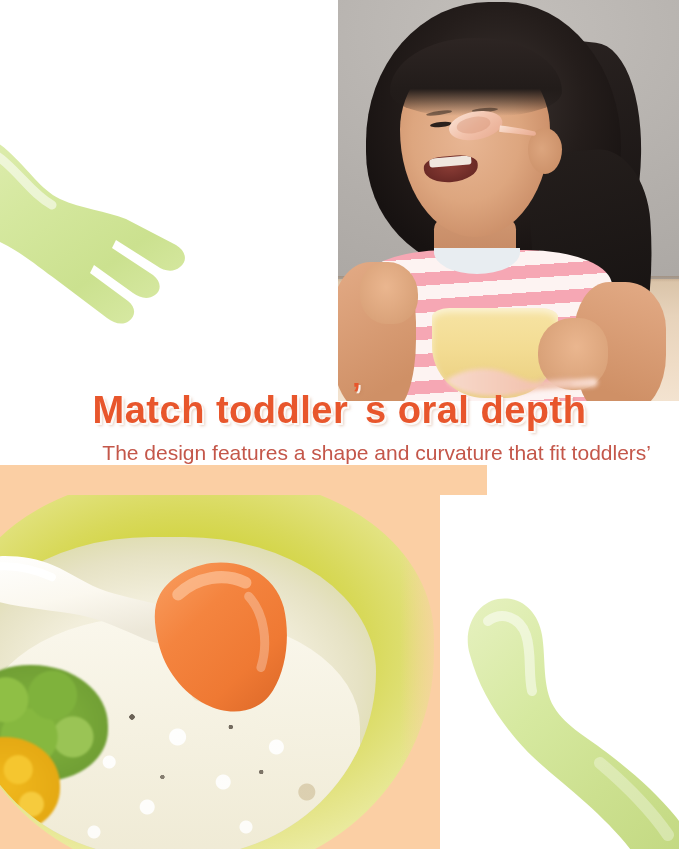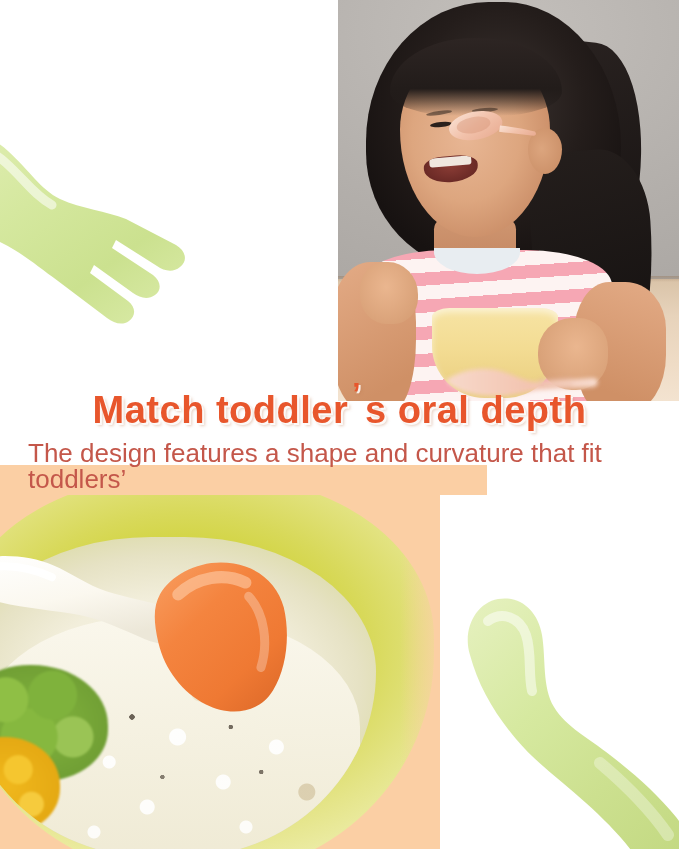--- a/index.html
+++ b/index.html
@@ -173,22 +173,22 @@
   .headline .apos {
     font-size:30px;
     vertical-align:super;
     position:relative;
     top:-6px;
     padding:0 4px;
   }
   .subtitle {
     position:absolute; left:0; top:440px; width:679px;
     z-index:6;
-    text-align:left;
-    font-size:26px;
+    text-align:right;
+    font-size:21px;
     line-height:26px;
     color:#c4574a;
     padding:0 28px;
   }
   .subtitle .l2 { display:block; }
 
   
   .bottom-bg {
     position:absolute; left:0; top:465px; width:679px; height:384px;
     background:#ffffff;

